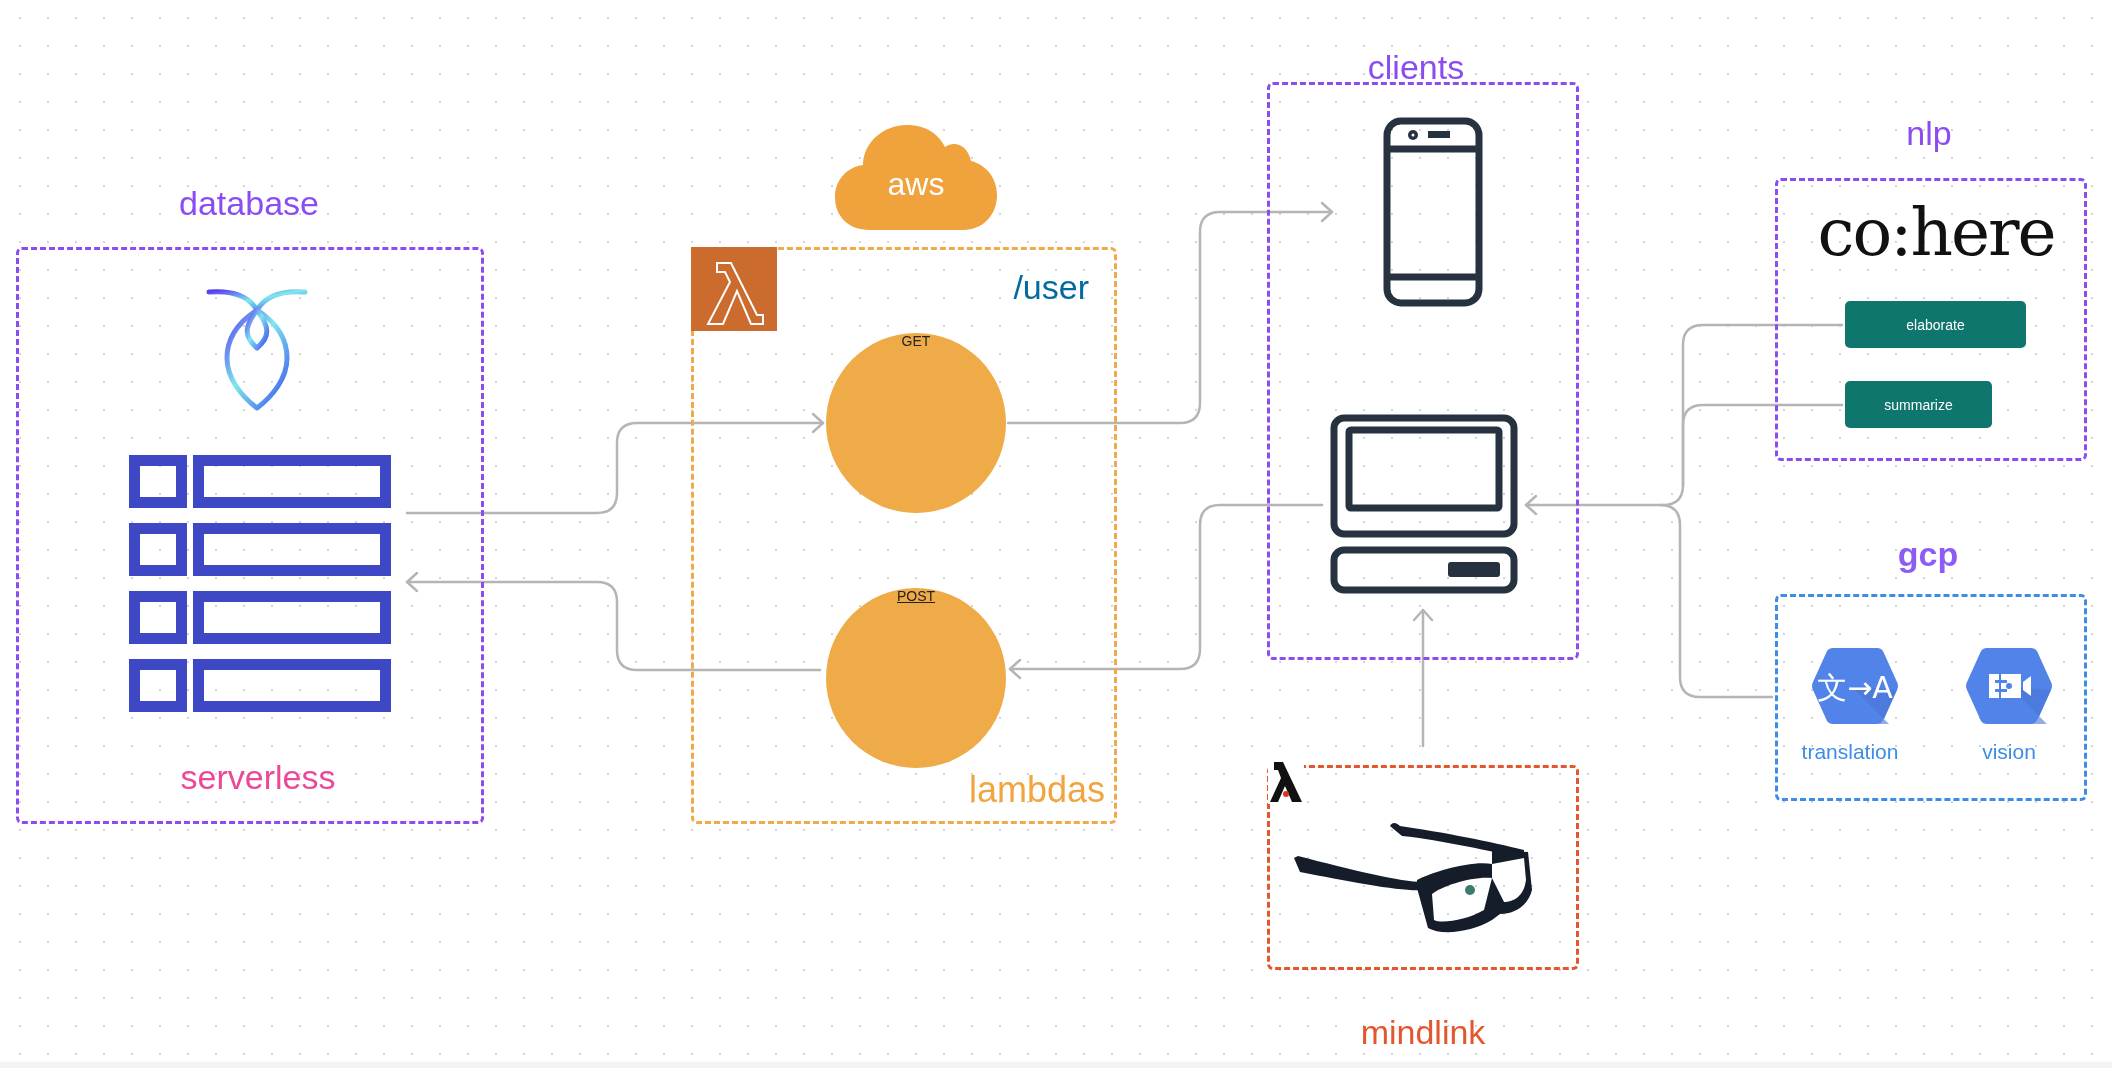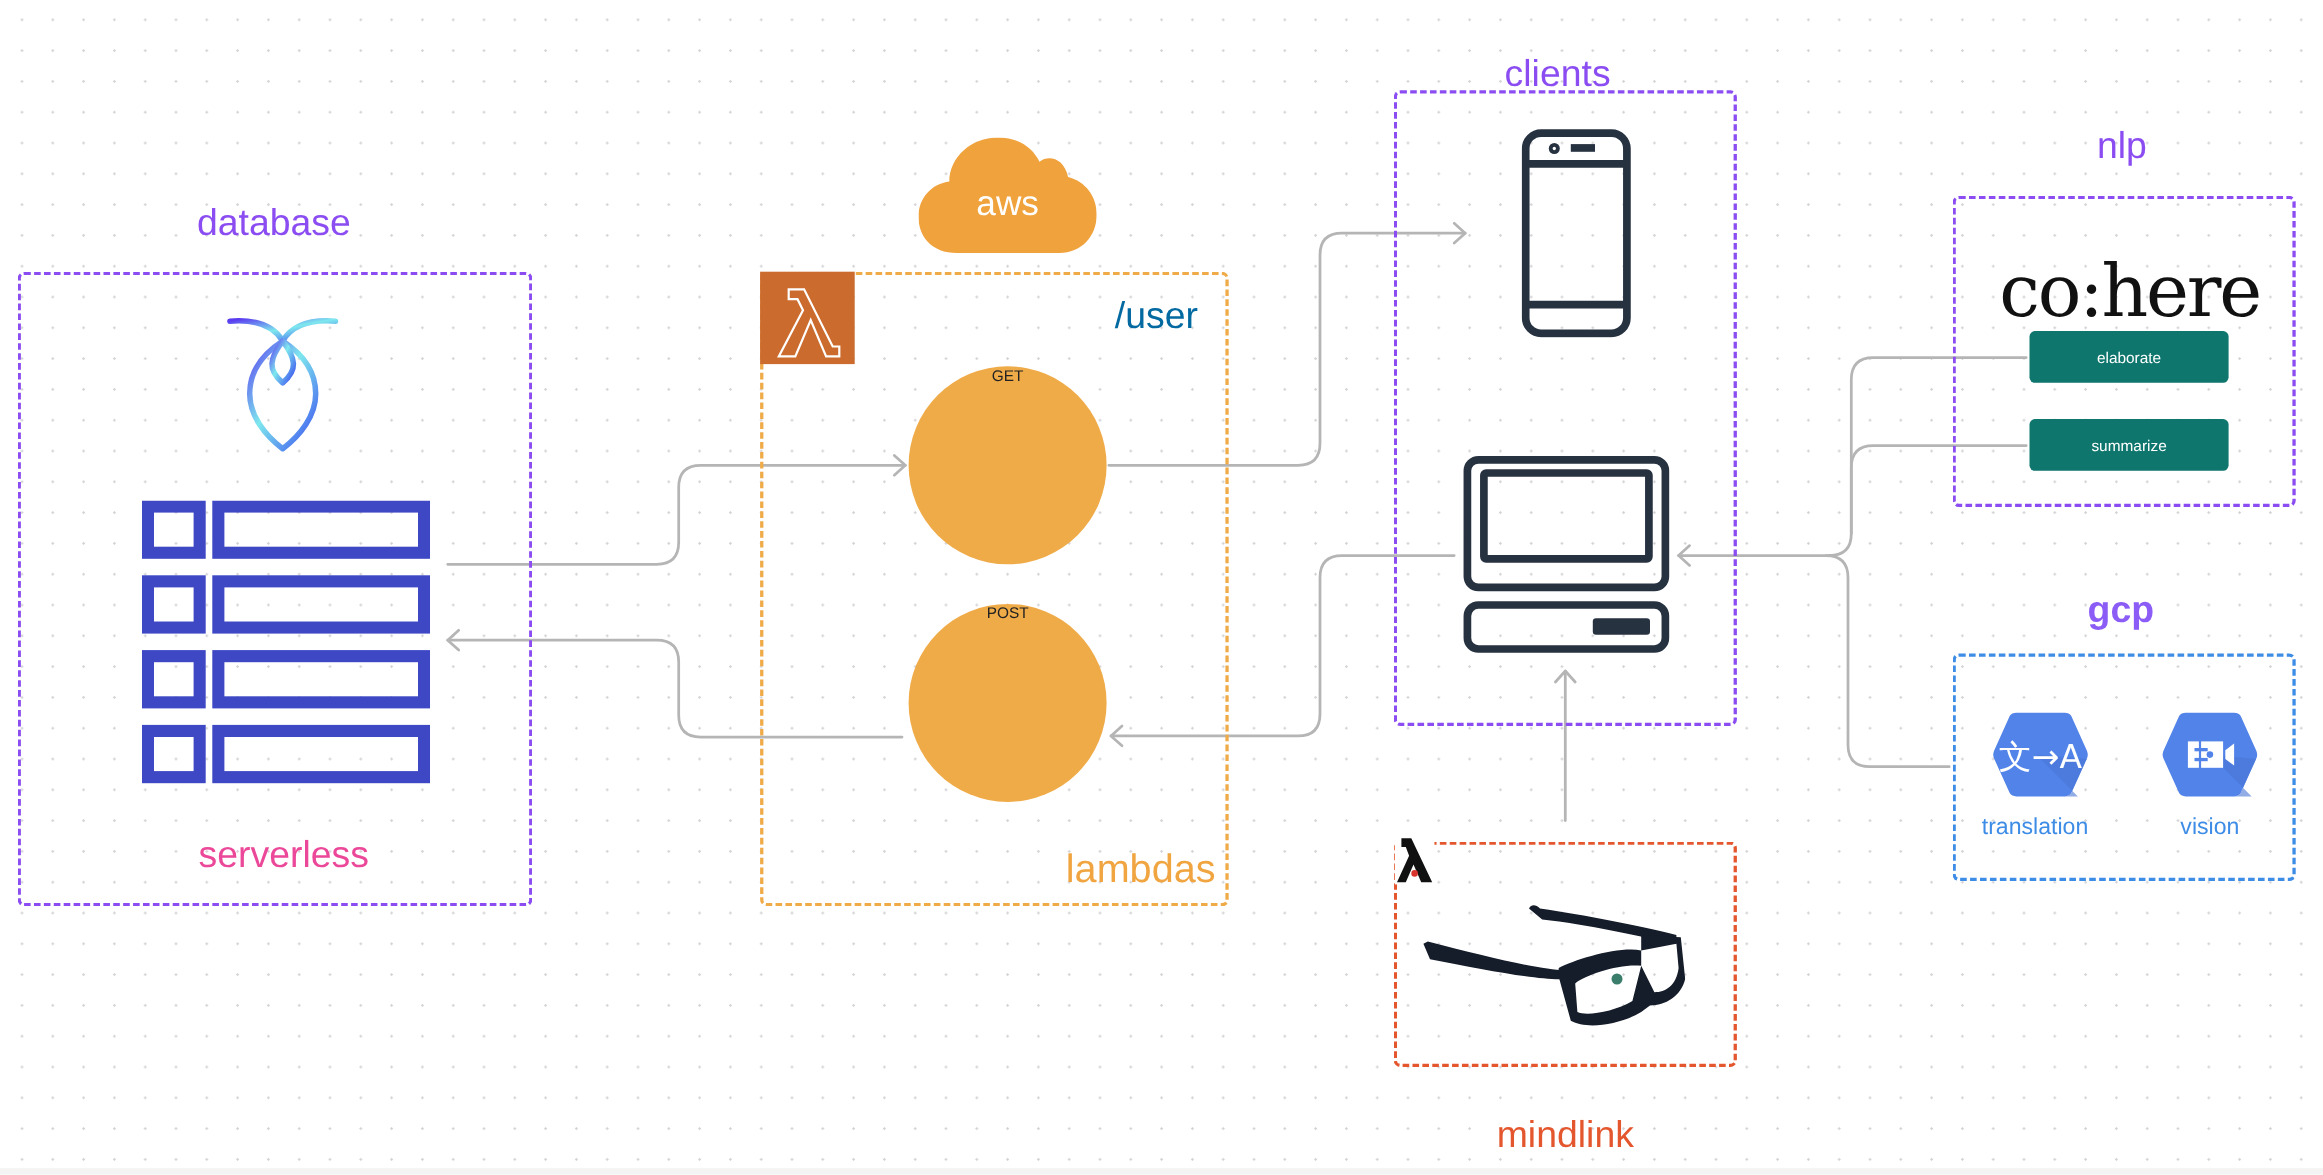--- a/index.html
+++ b/index.html
@@ -96,21 +96,21 @@
 <div class="abs" style="left:691px; top:247px; width:86px; height:84px; background:#cb6b2d;">
   <svg width="86" height="84" viewBox="0 0 86 84">
     <path fill="none" stroke="#fff" stroke-width="2" stroke-linejoin="miter" d="M26 16 H40 L66 68 H72 V77 H60 L46 44 L32 77 H17 L39 35 L34 25 H26 Z"></path>
   </svg>
 </div>
 <div class="abs" style="right:1023px; top:270px; color:#0369a1; font-size:34px; line-height:1;">/user</div>
 
 <div class="circle" style="left:826px; top:333px; width:180px; height:180px;">
   <span>GET</span>
 </div>
-<div class="circle" style="left:826px; top:549px; width:180px; height:180px;">
+<div class="circle" style="left:826px; top:588px; width:180px; height:180px;text-decoration:underline;">
   <span>POST</span>
 </div>
 <div class="abs" style="right:1007px; top:772px; color:#f0a541; font-size:36px; line-height:1;">lambdas</div>
 
 <div class="label" style="left:1416px; top:22px; color:#8b4df1;margin-top:28px;">clients</div>
 <div class="box" style="left:1267px; top:82px; width:312px; height:578px; border-color:#8b4df1;"></div>
 
 <div class="abs" style="left:1383px; top:117px;">
   <svg width="100" height="190" viewBox="0 0 100 190">
     <g fill="none" stroke="#273241" stroke-width="7">
@@ -149,23 +149,23 @@
       <path d="M98 6 C 100 2, 104 2, 108 6 C 150 12, 200 22, 232 30 L 232 38 C 200 32, 150 20, 110 16 Z"></path>
       <path d="M125 60 C 140 52, 180 40, 200 44 L 200 58 C 180 56, 150 66, 140 74 L 142 100 C 150 104, 175 100, 192 90 L 200 58 L 212 82 C 222 82, 232 76, 234 60 L 232 38 L 200 44 L 200 30 L 236 32 L 240 70 C 236 86, 222 94, 208 94 L 200 100 C 180 112, 150 116, 136 108 L 125 68 Z"></path>
     </g>
     <circle cx="178" cy="70" r="5" fill="#3a7d6a"></circle>
   </svg>
 </div>
 <div class="label" style="left:1423px; top:1015px; color:#e4572e;">mindlink</div>
 
 <div class="label" style="left:1929px; top:116px; color:#8b4df1;">nlp</div>
 <div class="box" style="left:1775px; top:178px; width:312px; height:283px; border-color:#8b4df1;"></div>
-<div class="cohere" style="left:1936px; top:200px;margin-top:32px;">co:here</div>
+<div class="cohere" style="left:1936px; top:200px;">co:here</div>
 <div class="btn" style="left:1845px; top:301px; width:181px; height:47px;">elaborate</div>
-<div class="btn" style="left:1845px; top:381px; width:181px; height:47px;">summarize</div>
+<div class="btn" style="left:1845px; top:381px; width:147px; height:47px;">summarize</div>
 
 <div class="label" style="left:1928px; top:537px; color:#8b5cf6;font-weight:bold;">gcp</div>
 <div class="box" style="left:1775px; top:594px; width:312px; height:207px; border-color:#3d8ce6;"></div>
 
 <div class="abs" style="left:1811px; top:646px;">
   <svg width="88" height="80" viewBox="0 0 88 80">
     <path fill="#5183e9" d="M22 2 H66 Q70 2 72 5 L86 36 Q88 40 86 44 L72 75 Q70 78 66 78 H22 Q18 78 16 75 L2 44 Q0 40 2 36 L16 5 Q18 2 22 2 Z"></path>
     <path fill="#4a76d6" d="M40 40 L78 78 H66 Q70 78 72 75 L86 44 Z" opacity="0.6"></path>
     <text x="44" y="52" text-anchor="middle" fill="#fff" font-size="30" font-family="DejaVu Sans, sans-serif">文→A</text>
   </svg>

